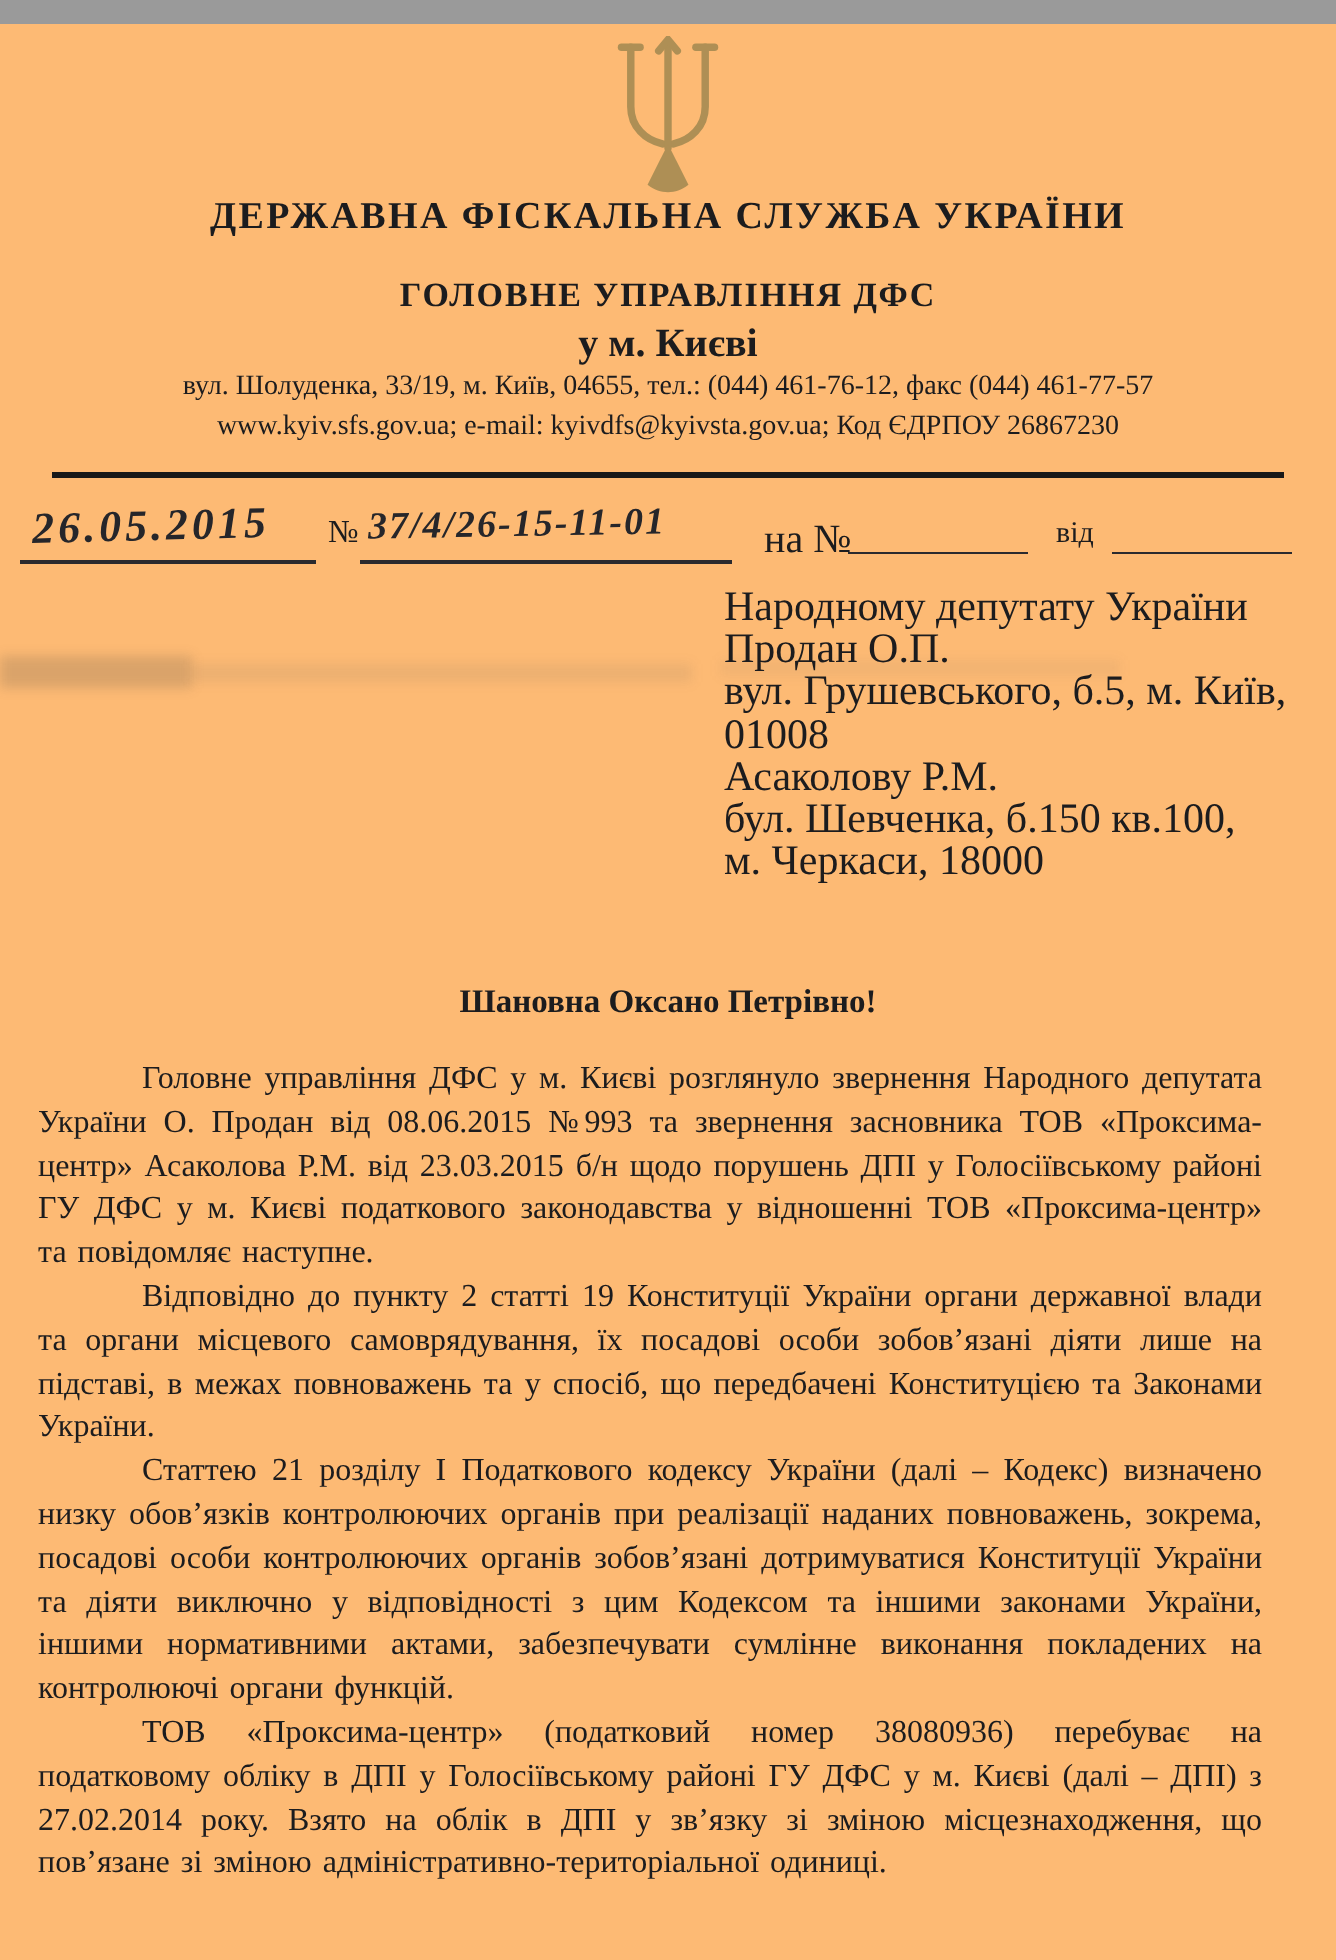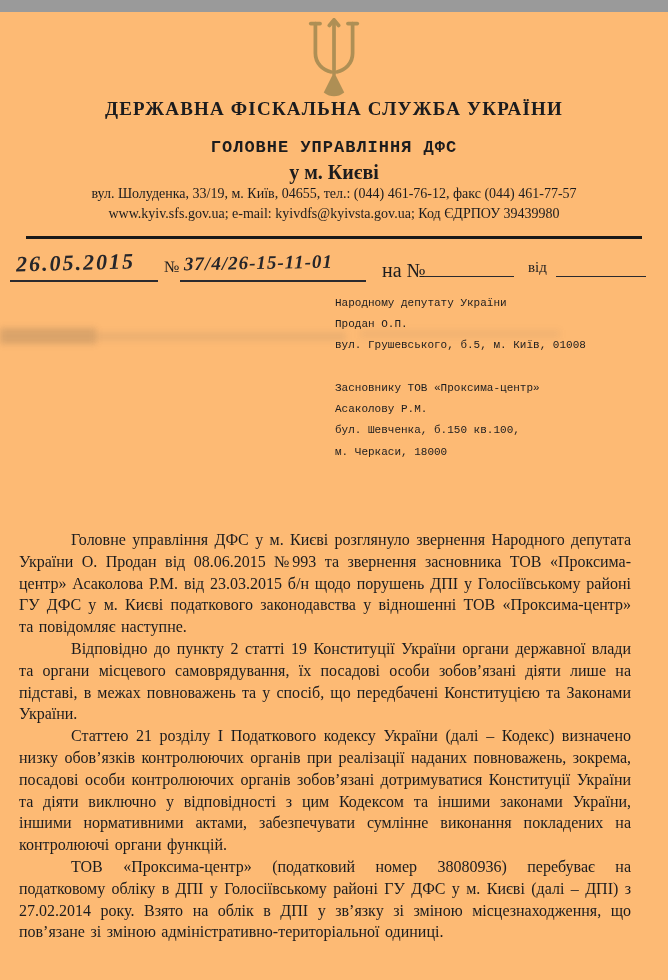--- a/index.html
+++ b/index.html
@@ -8,21 +8,21 @@
     position:relative; width:668px; height:980px; margin:12px auto;
     background:#fdba74; color:#1c1c1e; overflow:hidden;
     font-family:"Liberation Serif", serif;
   }
   .abs { position:absolute; }
   .centered { left:0; width:100%; text-align:center; }
 
   
   .emblem { top:6px; left:50%; transform:translateX(-50%); }
   .org-name { top:86px; font-weight:bold; font-size:19px; letter-spacing:1.2px; }
-  .dept { top:126px; font-weight:bold; font-size:17px; letter-spacing:1px;font-family:Liberation Mono, monospace; }
+  .dept { top:126px; font-weight:bold; font-size:17px; letter-spacing:1px; }
   .city { top:149px; font-weight:bold; font-size:20px; }
   .addr1 { top:174px; font-size:14px; }
   .addr2 { top:194px; font-size:14px; }
   .divider { top:224px; left:26px; width:616px; height:3px; background:#191919; }
 
   
   .hw { font-style:italic; font-weight:bold; color:#26262a; white-space:nowrap; }
   .ref-date { top:238px; left:16px; font-size:22px; letter-spacing:2px; transform:rotate(-1.5deg); }
   .ref-underline-1 { top:268px; left:10px; width:148px; height:2px; background:#2a2a2e; }
   .ref-no-sign { top:246px; left:164px; font-size:16px; }
@@ -33,21 +33,21 @@
   .ref-vid { top:247px; left:528px; font-size:15px; }
   .ref-blank-2 { top:264px; left:556px; width:90px; border-bottom:1.5px solid #2a2a2e; height:1px; }
 
   
   .artifact { position:absolute; pointer-events:none; filter:blur(3px); }
   .a1 { top:316px; left:0; width:96px; height:16px; background:rgba(60,60,60,0.18); }
   .a2 { top:320px; left:96px; width:250px; height:9px; background:rgba(90,90,90,0.10); }
   .a3 { top:318px; left:360px; width:200px; height:8px; background:rgba(90,90,90,0.07); }
 
   
-  .recipient-block { left:335px; font-size:11px; line-height:21.2px;font-family:Liberation Mono, monospace; }
+  .recipient-block { left:362px; font-size:21px; line-height:21.2px; }
   .rb1 { top:281px; }
   .rb2 { top:366px; }
 
   
   .salutation { top:479px; font-weight:bold; font-size:16.5px; }
 
   
   .body-text { top:517px; left:19px; width:612px; font-size:16px; line-height:21.8px; text-align:justify;font-family:Liberation Serif, serif; }
   .body-text p { text-indent:52px; margin:0; word-spacing:1.5px; }
 </style>
@@ -67,21 +67,21 @@
         <path d="M25 8 l5 -6 5 6"></path>
       </g>
       <path d="M30 58 l-11 22 c4 3 7 4 11 4 s7 -1 11 -4 z" fill="#ae8f55"></path>
     </svg>
   </div>
 
   <div class="abs centered org-name">ДЕРЖАВНА ФІСКАЛЬНА СЛУЖБА УКРАЇНИ</div>
   <div class="abs centered dept">ГОЛОВНЕ УПРАВЛІННЯ ДФС</div>
   <div class="abs centered city">у м. Києві</div>
   <div class="abs centered addr1">вул. Шолуденка, 33/19, м. Київ, 04655, тел.: (044) 461-76-12, факс (044) 461-77-57</div>
-  <div class="abs centered addr2">www.kyiv.sfs.gov.ua; e-mail: kyivdfs@kyivsta.gov.ua; Код ЄДРПОУ 39439980</div>
+  <div class="abs centered addr2">www.kyiv.sfs.gov.ua; e-mail: kyivdfs@kyivsta.gov.ua; Код ЄДРПОУ 26867230</div>
   <div class="abs divider"></div>
 
   <div class="abs hw ref-date">26.05.2015</div>
   <div class="abs ref-underline-1"></div>
   <div class="abs ref-no-sign">№</div>
   <div class="abs hw ref-number">37/4/26-15-11-01</div>
   <div class="abs ref-underline-2"></div>
   <div class="abs ref-na">на №</div>
   <div class="abs ref-blank-1"></div>
   <div class="abs ref-vid">від</div>
@@ -90,26 +90,26 @@
   <div class="artifact a1"></div>
   <div class="artifact a2"></div>
   <div class="artifact a3"></div>
 
   <div class="abs recipient-block rb1">
     <div>Народному депутату України</div>
     <div>Продан О.П.</div>
     <div>вул. Грушевського, б.5, м. Київ, 01008</div>
   </div>
   <div class="abs recipient-block rb2">
-    <div>Засновнику ТОВ «Проксима-центр»</div>
     <div>Асаколову Р.М.</div>
     <div>бул. Шевченка, б.150 кв.100,</div>
     <div>м. Черкаси, 18000</div>
   </div>
 
+  <div class="abs centered salutation">Шановна Оксано Петрівно!</div>
 
   <div class="abs body-text">
     <p>Головне управління ДФС у м. Києві розглянуло звернення Народного депутата України О. Продан від 08.06.2015 №993 та звернення засновника ТОВ «Проксима-центр» Асаколова Р.М. від 23.03.2015 б/н щодо порушень ДПІ у Голосіївському районі ГУ ДФС у м. Києві податкового законодавства у відношенні ТОВ «Проксима-центр» та повідомляє наступне.</p>
     <p>Відповідно до пункту 2 статті 19 Конституції України органи державної влади та органи місцевого самоврядування, їх посадові особи зобов’язані діяти лише на підставі, в межах повноважень та у спосіб, що передбачені Конституцією та Законами України.</p>
     <p>Статтею 21 розділу І Податкового кодексу України (далі – Кодекс) визначено низку обов’язків контролюючих органів при реалізації наданих повноважень, зокрема, посадові особи контролюючих органів зобов’язані дотримуватися Конституції України та діяти виключно у відповідності з цим Кодексом та іншими законами України, іншими нормативними актами, забезпечувати сумлінне виконання покладених на контролюючі органи функцій.</p>
     <p>ТОВ «Проксима-центр» (податковий номер 38080936) перебуває на податковому обліку в ДПІ у Голосіївському районі ГУ ДФС у м. Києві (далі – ДПІ) з 27.02.2014 року. Взято на облік в ДПІ у зв’язку зі зміною місцезнаходження, що пов’язане зі зміною адміністративно-територіальної одиниці.</p>
   </div>
 
 </div>
 

